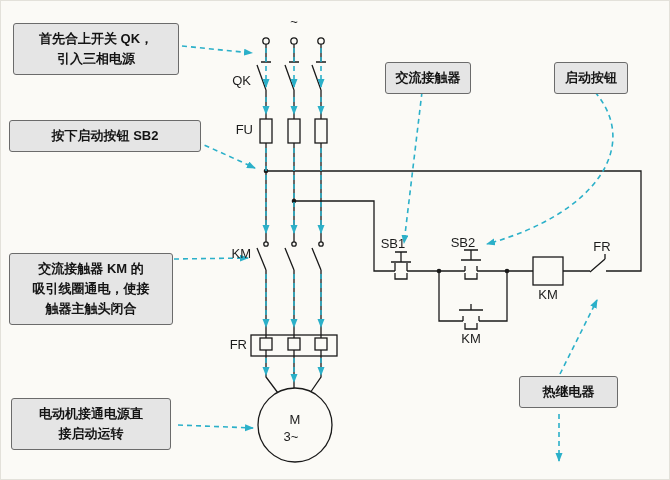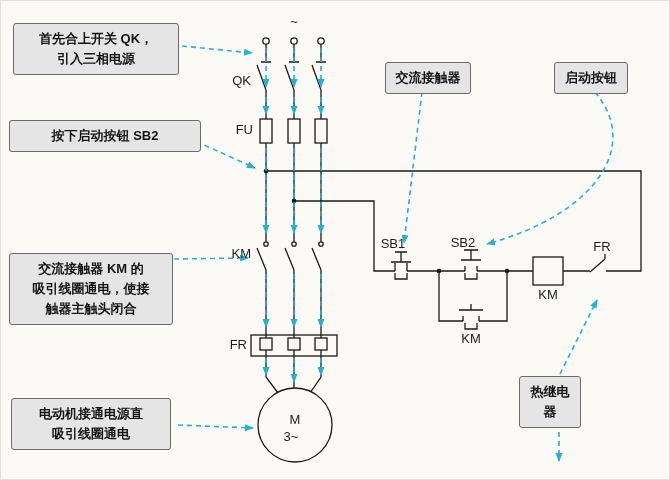--- a/index.html
+++ b/index.html
@@ -15,21 +15,21 @@
     border-radius:3px;padding:5px 8px;font-size:13px;font-weight:bold;
     color:#141414;text-align:center;line-height:1.55;white-space:pre-line;
     box-sizing:border-box;
   }
   .c1{left:12px;top:22px;width:166px;}
   .c2{left:8px;top:119px;width:192px;}
   .c3{left:8px;top:225px;width:164px;margin-top:27px;}
   .c4{left:10px;top:397px;width:160px;}
   .c5{left:384px;top:61px;width:86px;}
   .c6{left:553px;top:61px;width:74px;}
-  .c7{left:518px;top:375px;width:62px;}
+  .c7{left:518px;top:375px;width:99px;}
   text{fill:#1c1c1c;font-size:13px;font-family:"Liberation Sans",sans-serif;}
 </style>
 </head>
 <body>
 
 <div class="canvas">
 
   <svg width="670" height="480" viewBox="0 0 670 480">
     <defs>
       <marker id="ah" markerUnits="userSpaceOnUse" markerWidth="10" markerHeight="8" refX="8" refY="3.5" orient="auto">
@@ -137,18 +137,18 @@
     </g>
   </svg>
 
   <div class="callout c1">首先合上开关 QK，
 引入三相电源</div>
   <div class="callout c2">按下启动按钮 SB2</div>
   <div class="callout c3">交流接触器 KM 的
 吸引线圈通电，使接
 触器主触头闭合</div>
   <div class="callout c4">电动机接通电源直
-吸引线圈通电</div>
+接启动运转</div>
   <div class="callout c5">交流接触器</div>
   <div class="callout c6">启动按钮</div>
   <div class="callout c7">热继电器</div>
 
 </div>
 
 </body></html>

